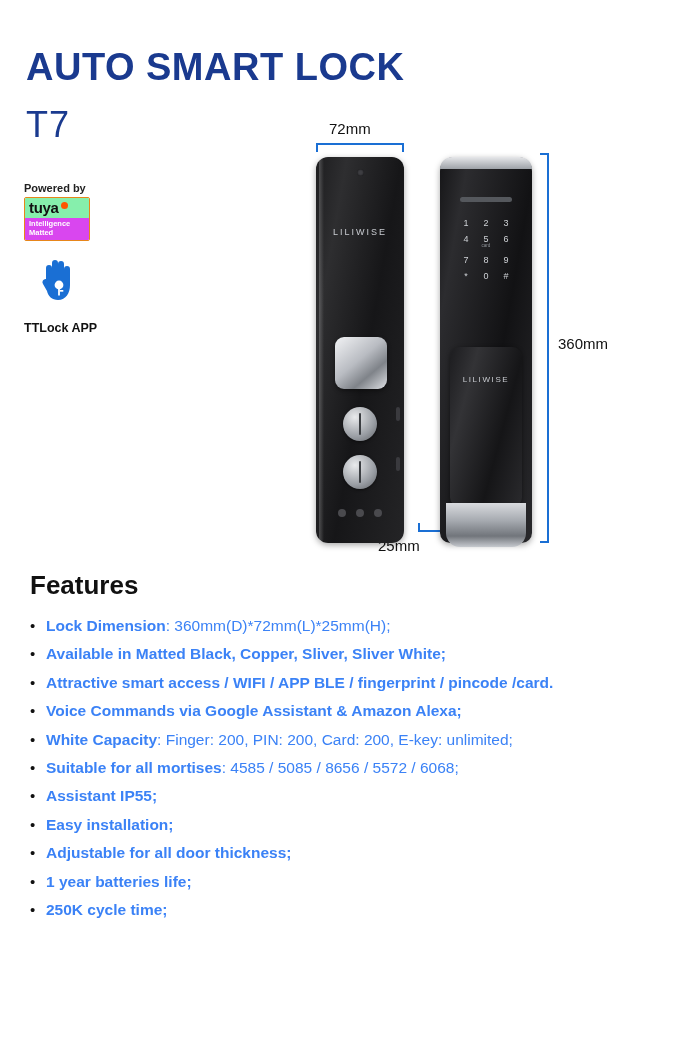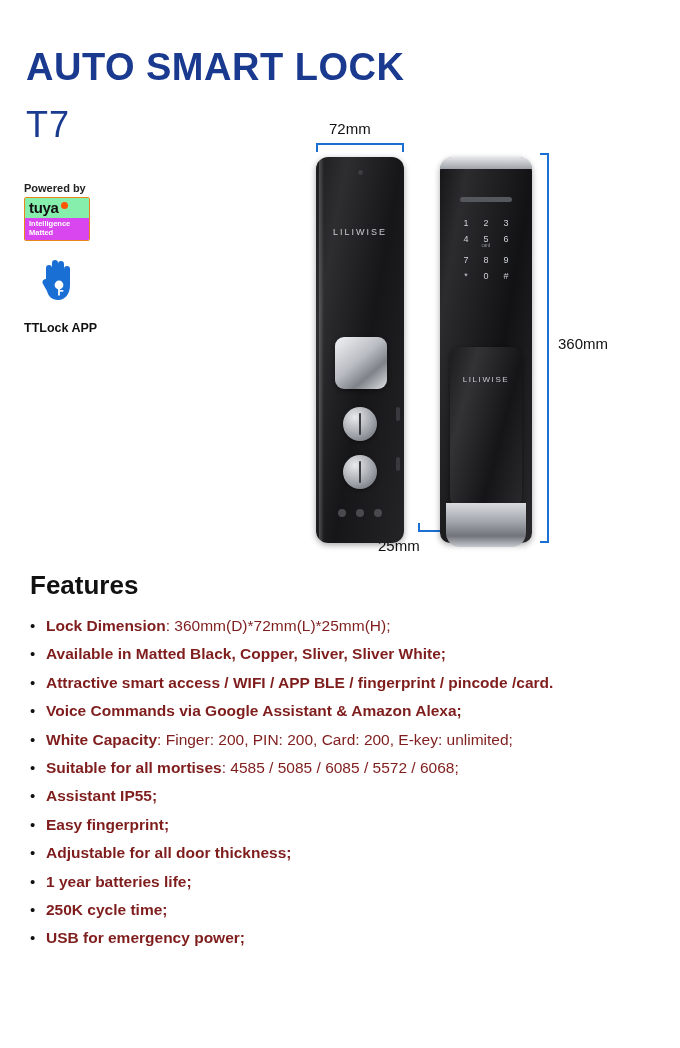--- a/index.html
+++ b/index.html
@@ -300,21 +300,21 @@
     left: 30px; top: 612px;
     width: 630px;
     margin: 0; padding: 0;
     list-style: none;
   }
   #features-list li {
     position: relative;
     padding-left: 16px;
     font-size: 15.5px;
     line-height: 28.4px;
-    color: #7f1d1d;
+    color: #3b82f6;
   }
   #features-list li::before {
     content: "\2022";
     position: absolute;
     left: 0; top: 0;
     font-size: 15px;
     color: #111;
   }
   #features-list li .lead { font-weight: bold; }
   #features-list li .rest { font-weight: normal; }
@@ -397,20 +397,19 @@
   </div>
 </div>
 
 <div id="features-title">Features</div>
 <ul id="features-list">
     <li><span class="lead">Lock Dimension</span><span class="rest">: 360mm(D)*72mm(L)*25mm(H);</span></li>
     <li class="allbold"><span class="lead">Available in Matted Black, Copper, Sliver, Sliver White;</span></li>
     <li class="allbold"><span class="lead">Attractive smart access / WIFI / APP BLE / fingerprint / pincode /card.</span></li>
     <li class="allbold"><span class="lead">Voice Commands via Google Assistant &amp; Amazon Alexa;</span></li>
     <li><span class="lead">White Capacity</span><span class="rest">: Finger: 200, PIN: 200, Card: 200, E-key: unlimited;</span></li>
-    <li><span class="lead">Suitable for all mortises</span><span class="rest">:  4585 / 5085 / 6085 / 5572 / 6068;</span></li>
+    <li><span class="lead">Suitable for all mortises</span><span class="rest">:  4585 / 5085 / 8656 / 5572 / 6068;</span></li>
     <li class="allbold"><span class="lead">Assistant  IP55;</span></li>
-    <li class="allbold"><span class="lead">Easy fingerprint;</span></li>
+    <li class="allbold"><span class="lead">Easy installation;</span></li>
     <li class="allbold"><span class="lead">Adjustable for all door thickness;</span></li>
     <li class="allbold"><span class="lead">1 year batteries life;</span></li>
     <li class="allbold"><span class="lead">250K cycle time;</span></li>
-    <li class="allbold"><span class="lead">USB for emergency power;</span></li>
   </ul>
 
 </body></html>

